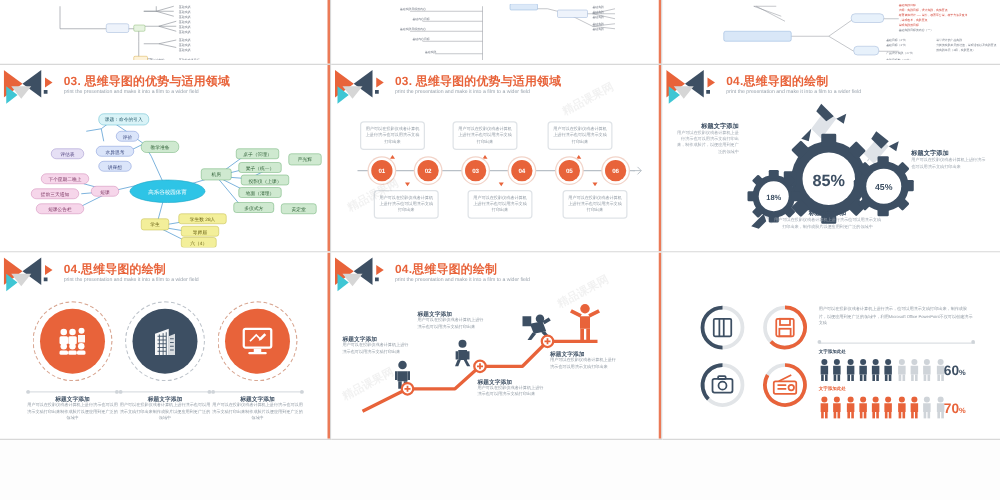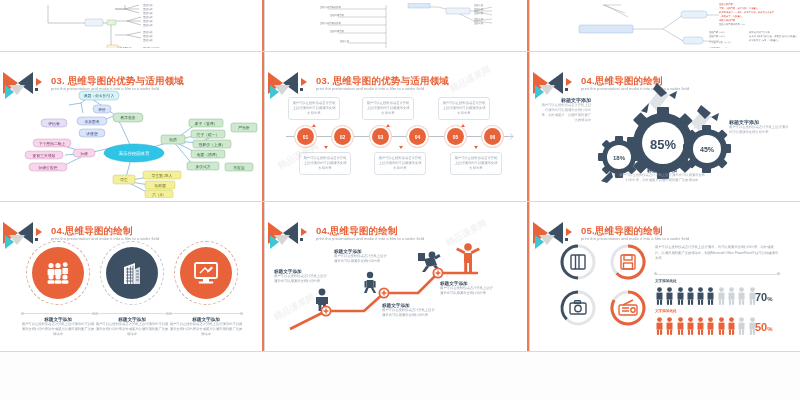--- a/index.html
+++ b/index.html
@@ -15,21 +15,21 @@
           border-right:1px solid #d8d8d8; border-bottom:1px solid #d8d8d8; }
   .cell:nth-child(3n) { border-right:none; }
   .slide { position:absolute; left:3px; top:3px; right:3px; bottom:3px;
            background:#fff; overflow:hidden; }
 
   
   .edge { position:absolute; right:0; top:0; width:2px; height:100%;
           background:#e8633a; opacity:.85; }
 
   
-  .hdr { position:absolute; left:0; top:16px; width:100%; height:30px; }
+  .hdr { position:absolute; left:0; top:0; width:100%; height:30px; }
   .logo { position:absolute; left:0; top:1px; width:44px; height:26px; }
   .tri { position:absolute; width:0; height:0; }
   .tri-o { border-top:11px solid transparent; border-bottom:11px solid transparent;
            border-left:15px solid #e8633a; left:0; top:0; }
   .tri-n { border-top:11px solid transparent; border-bottom:11px solid transparent;
            border-right:15px solid #3d4f63; left:15px; top:0; }
   .tri-g { border-left:8px solid transparent; border-right:8px solid transparent;
            border-top:10px solid #d6d6d6; left:6px; top:13px; }
   .tri-c { border-top:7px solid transparent; border-bottom:7px solid transparent;
            border-left:9px solid #3fc6d4; left:2px; top:13px; }
@@ -622,32 +622,20 @@
         </div>
 
         <div class="wm" style="left:4px; top:96px; transform:rotate(-28deg);">精品课果网</div>
         <div class="wm" style="left:176px; top:22px; transform:rotate(-28deg);">精品课果网</div>
       </div>
       <div class="edge"></div>
     </div>
 
     <div class="cell">
       <div class="slide">
-        <div class="hdr">
-          <div class="logo">
-            <span class="tri tri-o"></span>
-            <span class="tri tri-n"></span>
-            <span class="tri tri-g"></span>
-            <span class="tri tri-c"></span>
-            <span class="tri tri-cur"></span>
-            <span class="tri-dot"></span>
-          </div>
-          <div class="ttl">05.思维导图的绘制</div>
-          <div class="sub">print the presentation and make it into a film to a wider field</div>
-        </div>
 
         <svg style="position:absolute;left:26px;top:38px;" width="38" height="38" viewBox="0 0 38 38">
           <circle cx="19" cy="19" r="16" fill="none" stroke="#e2e5e8" stroke-width="3"></circle>
           <path d="M19 3 a16 16 0 0 0 0 32" fill="none" stroke="#3d4f63" stroke-width="3"></path>
           <g stroke="#3d4f63" stroke-width="1.4" fill="none">
             <rect x="12" y="12" width="14" height="14" rx="1"></rect>
             <path d="M16.5 12 v14 M20 12 v14"></path>
           </g>
         </svg>
         <svg style="position:absolute;left:76px;top:38px;" width="38" height="38" viewBox="0 0 38 38">
@@ -761,21 +749,21 @@
           <svg width="9" height="18" viewBox="0 0 9 18">
               <g fill="#cfd4d9">
                 <circle cx="4.5" cy="2.6" r="2.4"></circle>
                 <path d="M1.5 5.6 h6 v7 h-6 z"></path>
                 <path d="M1.9 12.6 h2.1 v5.2 h-2.1 z"></path>
                 <path d="M5 12.6 h2.1 v5.2 h-2.1 z"></path>
               </g>
             </svg>
         </div>
         <div style="position:absolute; left:222px; top:82px; color:#3d4f63;">
-          <span class="pct">70</span><span class="pctsm">%</span>
+          <span class="pct">60</span><span class="pctsm">%</span>
         </div>
 
         <div class="plabel" style="position:absolute; left:122px; top:104px; color:#e8633a;">文字添加此处</div>
         <div class="prow" style="left:122px; top:112px;">
           <svg width="9" height="18" viewBox="0 0 9 18">
               <g fill="#e8633a">
                 <circle cx="4.5" cy="2.6" r="2.4"></circle>
                 <path d="M1.5 5.6 h6 v7 h-6 z"></path>
                 <path d="M1.9 12.6 h2.1 v5.2 h-2.1 z"></path>
                 <path d="M5 12.6 h2.1 v5.2 h-2.1 z"></path>
@@ -848,21 +836,21 @@
           <svg width="9" height="18" viewBox="0 0 9 18">
               <g fill="#cfd4d9">
                 <circle cx="4.5" cy="2.6" r="2.4"></circle>
                 <path d="M1.5 5.6 h6 v7 h-6 z"></path>
                 <path d="M1.9 12.6 h2.1 v5.2 h-2.1 z"></path>
                 <path d="M5 12.6 h2.1 v5.2 h-2.1 z"></path>
               </g>
             </svg>
         </div>
         <div style="position:absolute; left:222px; top:112px; color:#e8633a;">
-          <span class="pct">50</span><span class="pctsm">%</span>
+          <span class="pct">70</span><span class="pctsm">%</span>
         </div>
       </div>
     </div>
 
   </div>
 
 
 </div>
 
 </body></html>

